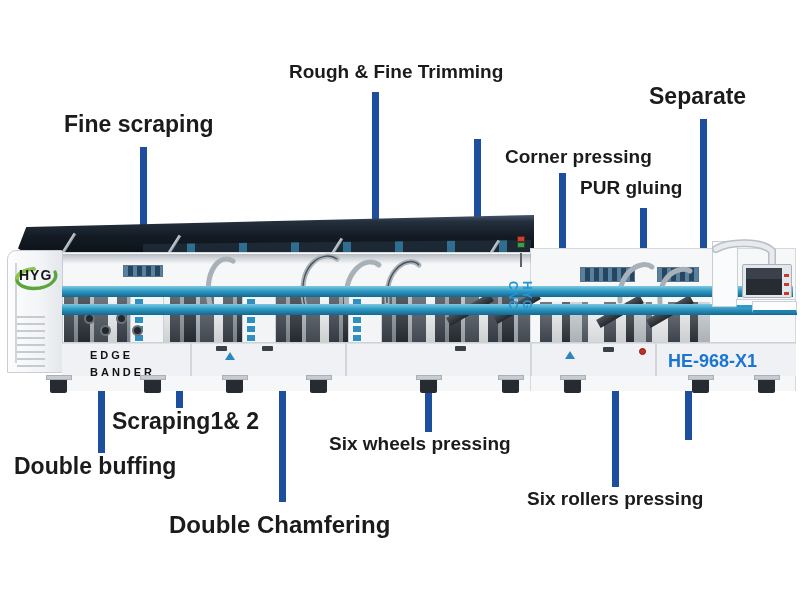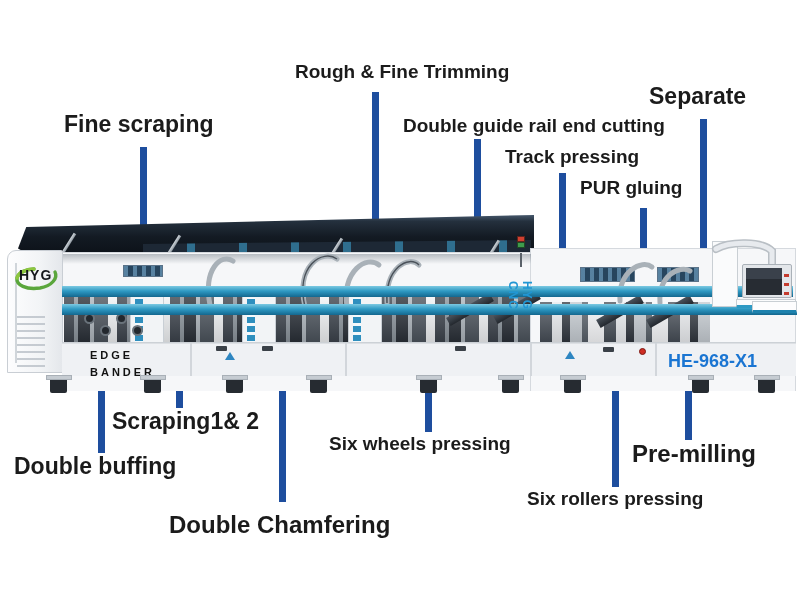--- a/index.html
+++ b/index.html
@@ -107,31 +107,29 @@
   .infeed{left:747px;top:86px;width:45px;height:12px;background:#fdfdfe;border:1px solid #c9cfd4;border-bottom:3px solid #1d82ae;}
   .win{top:52px;height:15px;background:#27455e;border:1px solid #5b7389;
     background-image:repeating-linear-gradient(90deg,rgba(120,170,205,.6) 0 4px,transparent 4px 9px);}
 </style>
 </head>
 <body>
 
 <div class="stage">
 
   <div class="callout-label fs-big" style="left:64px;top:112px;">Fine scraping</div>
-  <div class="callout-label fs-med" style="left:295px;top:62px;">Rough &amp; Fine Trimming</div>
+  <div class="callout-label fs-med" style="left:289px;top:62px;">Rough &amp; Fine Trimming</div>
   <div class="callout-label fs-big" style="left:649px;top:84px;">Separate</div>
-  <div class="callout-label fs-med" style="left:403px;top:116px;">Double guide rail end cutting</div>
-  <div class="callout-label fs-med" style="left:505px;top:147px;">Track pressing</div>
+  <div class="callout-label fs-med" style="left:505px;top:147px;">Corner pressing</div>
   <div class="callout-label fs-med" style="left:580px;top:178px;">PUR gluing</div>
   <div class="callout-label fs-big" style="left:112px;top:409px;">Scraping1&amp; 2</div>
   <div class="callout-label fs-big" style="left:14px;top:454px;">Double buffing</div>
   <div class="callout-label" style="left:169px;top:512px;font-size:24px;">Double Chamfering</div>
   <div class="callout-label fs-med" style="left:329px;top:434px;">Six wheels pressing</div>
   <div class="callout-label fs-med" style="left:527px;top:489px;">Six rollers pressing</div>
-  <div class="callout-label" style="left:632px;top:441px;font-size:24px;">Pre-milling</div>
 
   <div class="callout-line" style="left:140px;top:147px;height:152px;"></div>
   <div class="callout-line" style="left:372px;top:92px;height:182px;"></div>
   <div class="callout-line" style="left:474px;top:139px;height:152px;"></div>
   <div class="callout-line" style="left:559px;top:173px;height:133px;"></div>
   <div class="callout-line" style="left:640px;top:208px;height:88px;"></div>
   <div class="callout-line" style="left:700px;top:119px;height:179px;"></div>
   <div class="callout-line" style="left:176px;top:300px;height:108px;"></div>
   <div class="callout-line" style="left:98px;top:318px;height:135px;"></div>
   <div class="callout-line" style="left:279px;top:334px;height:168px;"></div>

